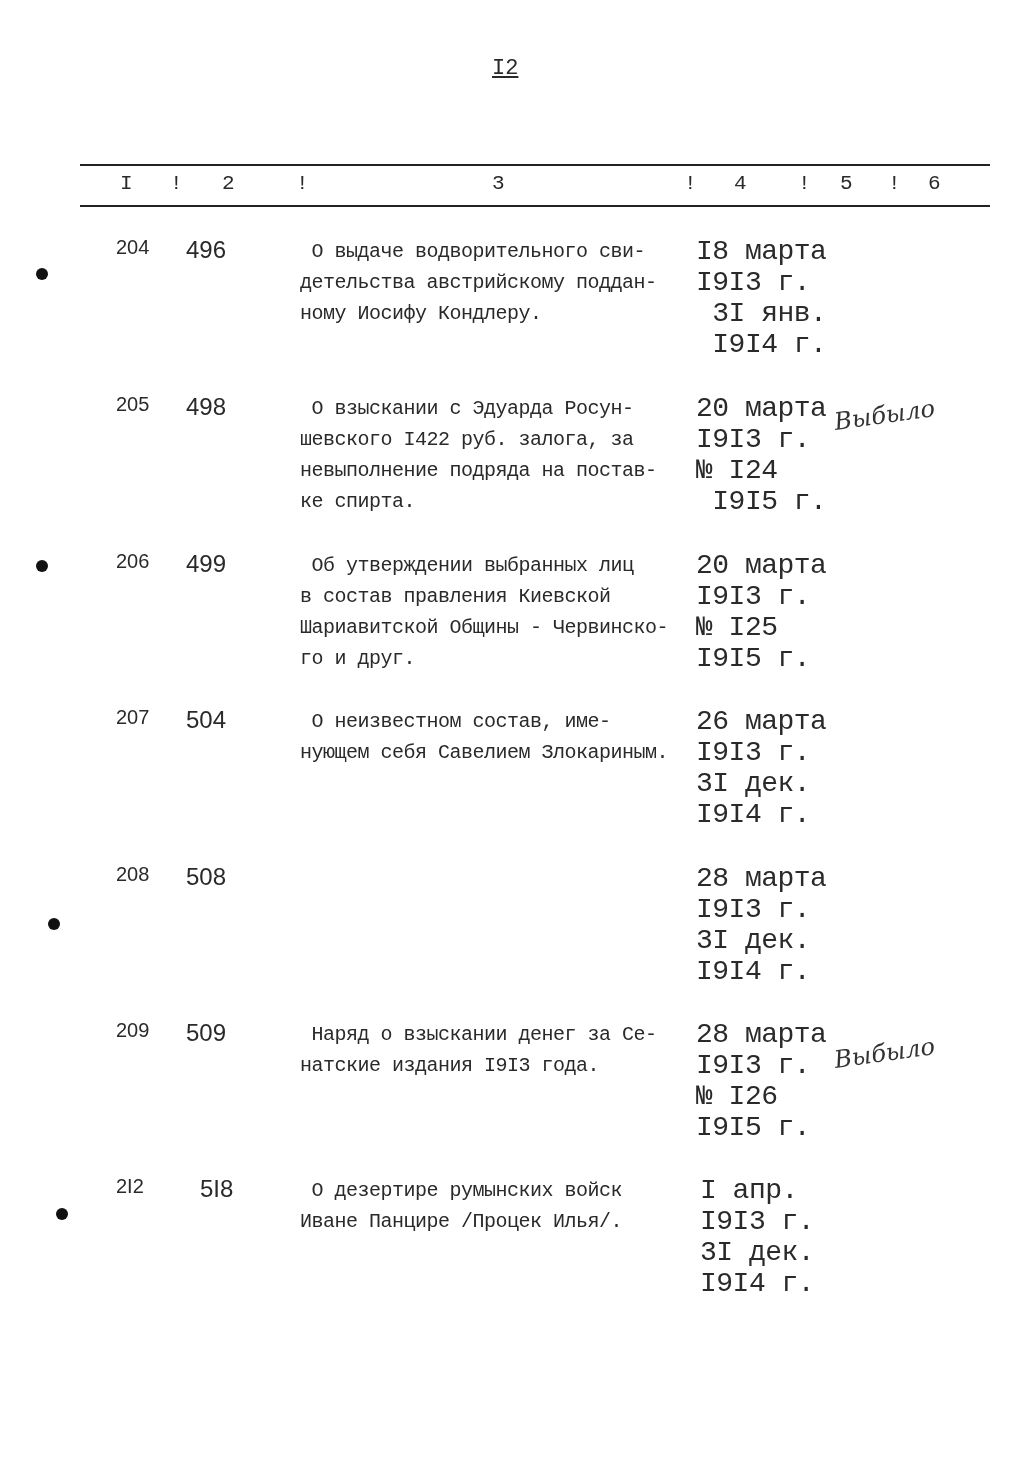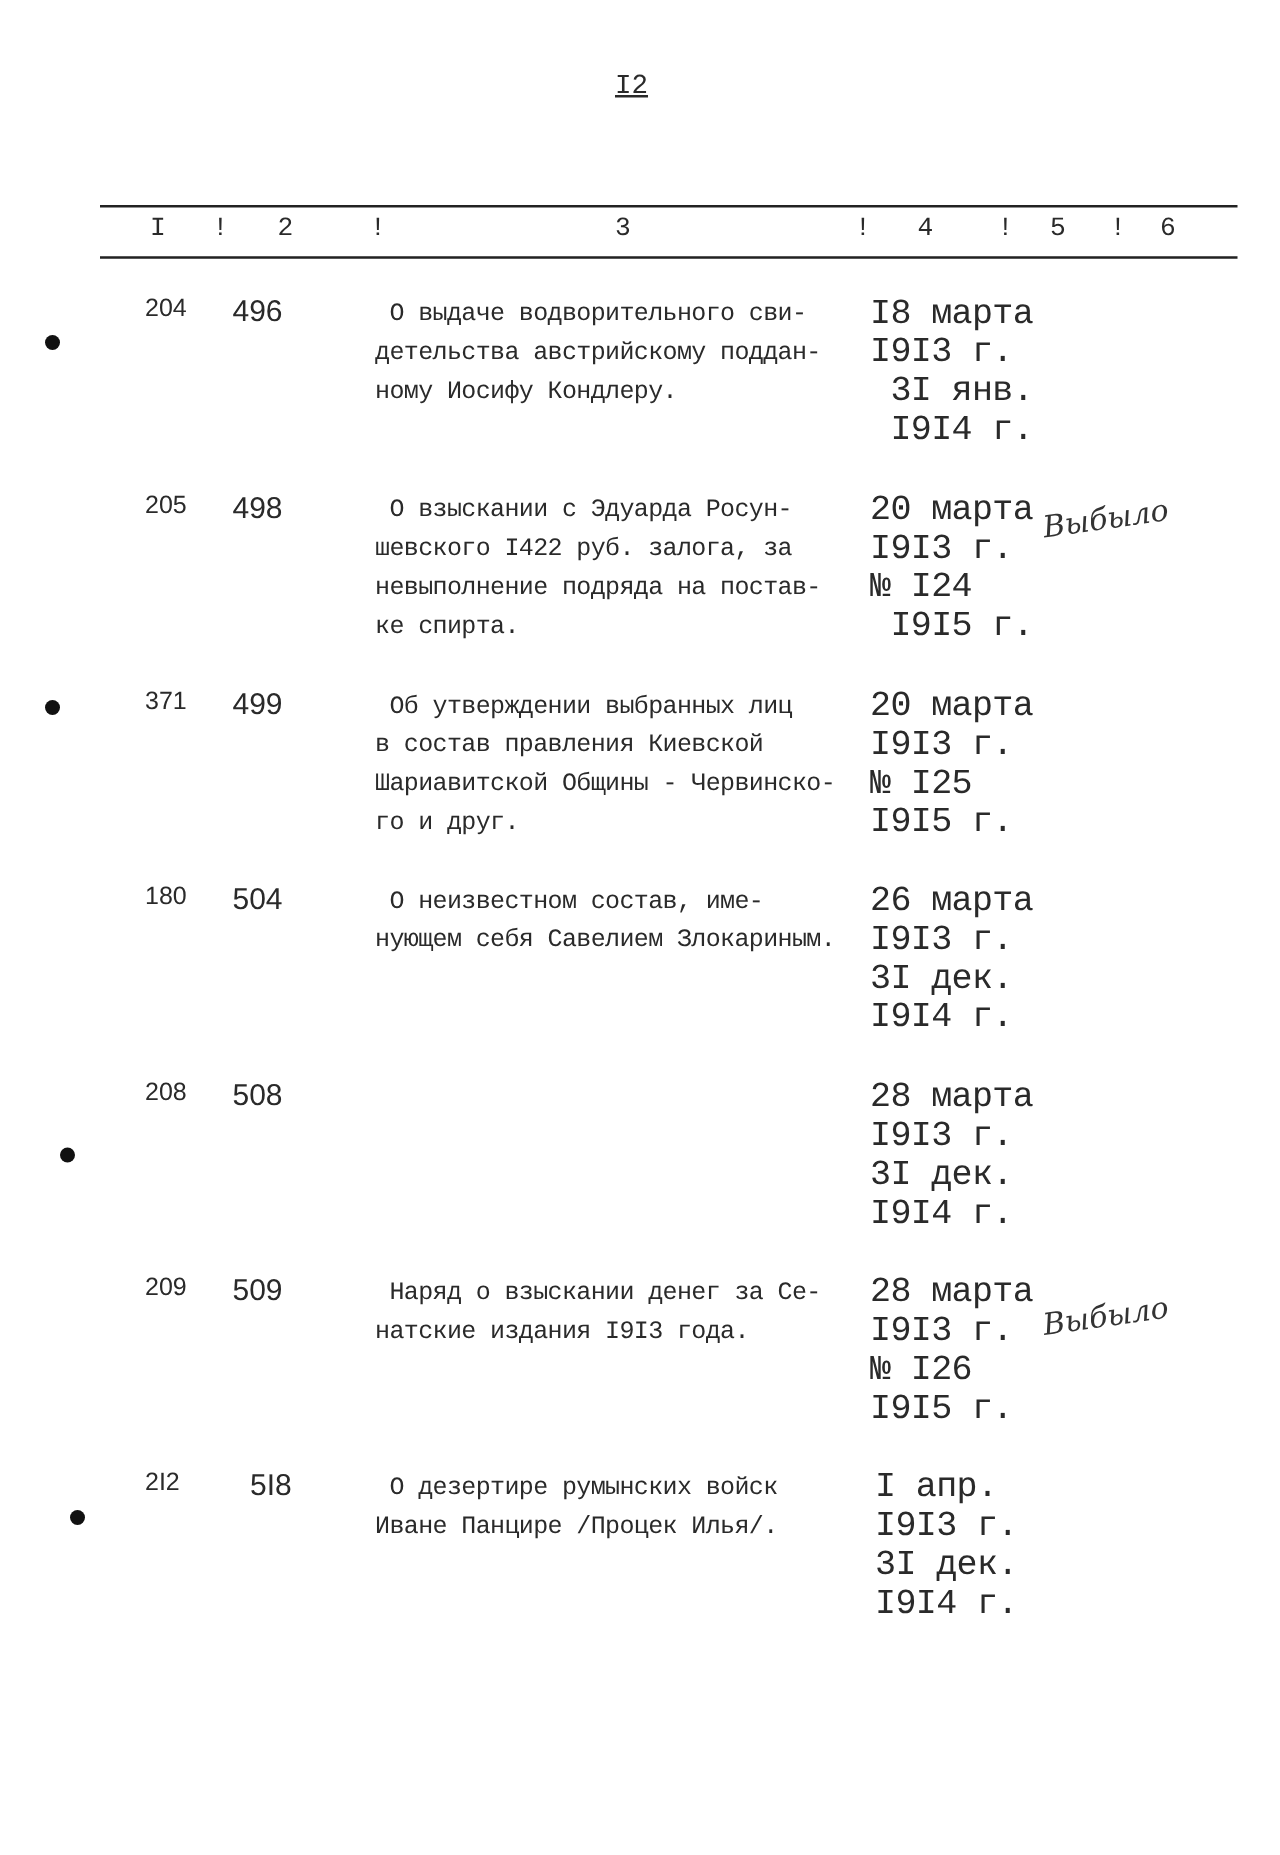--- a/index.html
+++ b/index.html
@@ -61,34 +61,34 @@
 невыполнение подряда на постав-
 ке спирта.</div>
   <div class="c4">20 марта
 I9I3 г.
 № I24
  I9I5 г.</div>
   <span class="hand" style="left:834px;top:8px">Выбыло</span>
 </div>
 
 <div class="row" style="top:550px">
-  <span class="c1">371</span>
+  <span class="c1">206</span>
   <span class="c2">499</span>
   <div class="c3"> Об утверждении выбранных лиц
 в состав правления Киевской
 Шариавитской Общины - Червинско-
 го и друг.</div>
   <div class="c4">20 марта
 I9I3 г.
 № I25
 I9I5 г.</div>
 </div>
 
 <div class="row" style="top:706px">
-  <span class="c1">180</span>
+  <span class="c1">207</span>
   <span class="c2">504</span>
   <div class="c3"> О неизвестном состав, име-
 нующем себя Савелием Злокариным.</div>
   <div class="c4">26 марта
 I9I3 г.
 3I дек.
 I9I4 г.</div>
 </div>
 
 <div class="row" style="top:863px">

